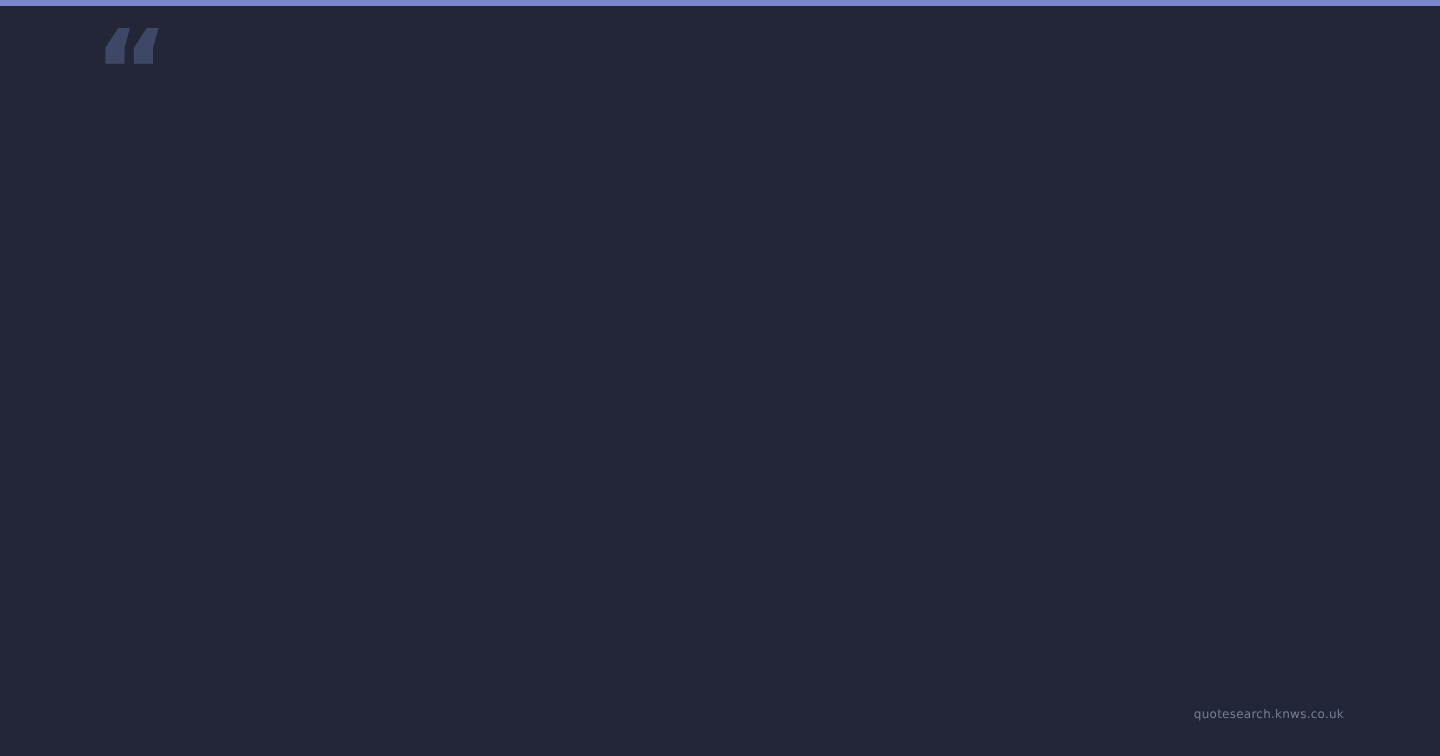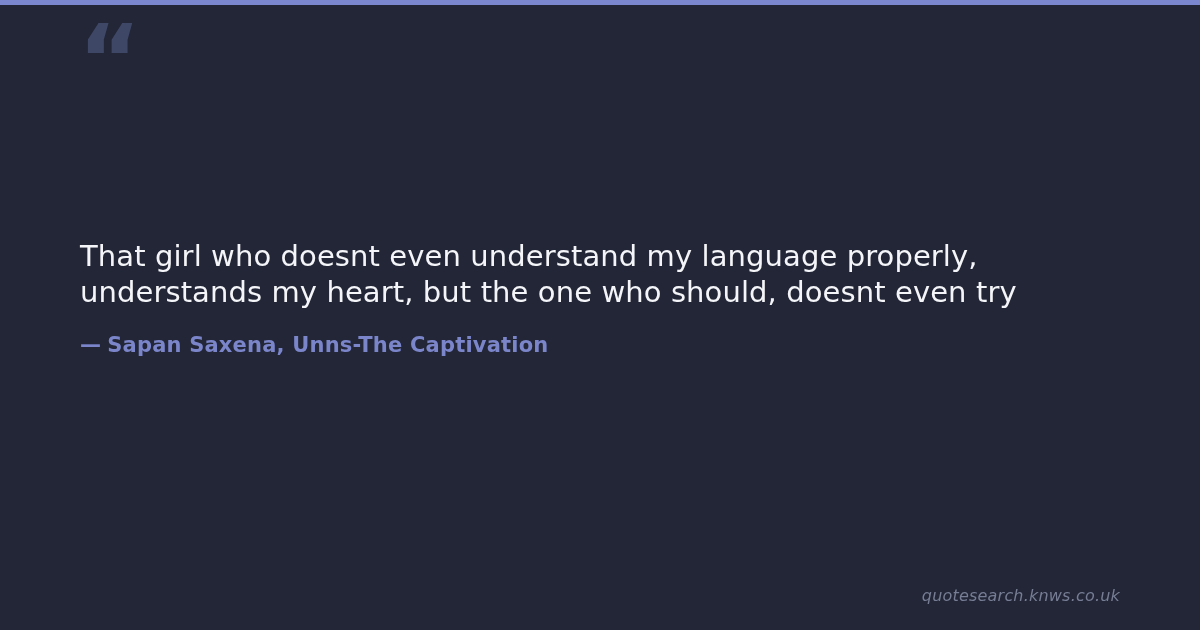--- a/index.html
+++ b/index.html
@@ -75,40 +75,32 @@
 
   .attribution .dash {
     margin-right: 6px;
   }
 
   .watermark {
     position: absolute;
     right: 80px;
     bottom: 25px;
     font-family: "DejaVu Sans", sans-serif;
-    font-size: 16px;
+    font-size: 10px;
     line-height: 18px;
     font-weight: 400;
     color: #767d94;
     letter-spacing: 0.2px;
-    font-style: italic;
   }
 </style>
 </head>
 <body>
 
 <div class="quote-card">
 
   <div class="accent-bar"></div>
 
   <div class="quote-mark">“</div>
 
-  <div class="content">
-    <p class="quote-text">That girl who doesnt even understand my language properly, understands my heart, but the one who should, doesnt even try</p>
-
-    <p class="attribution">
-      <span class="dash">—</span><span>Sapan Saxena, Unns-The Captivation</span>
-    </p>
-  </div>
 
   <div class="watermark">quotesearch.knws.co.uk</div>
 
 </div>
 
 </body></html>

